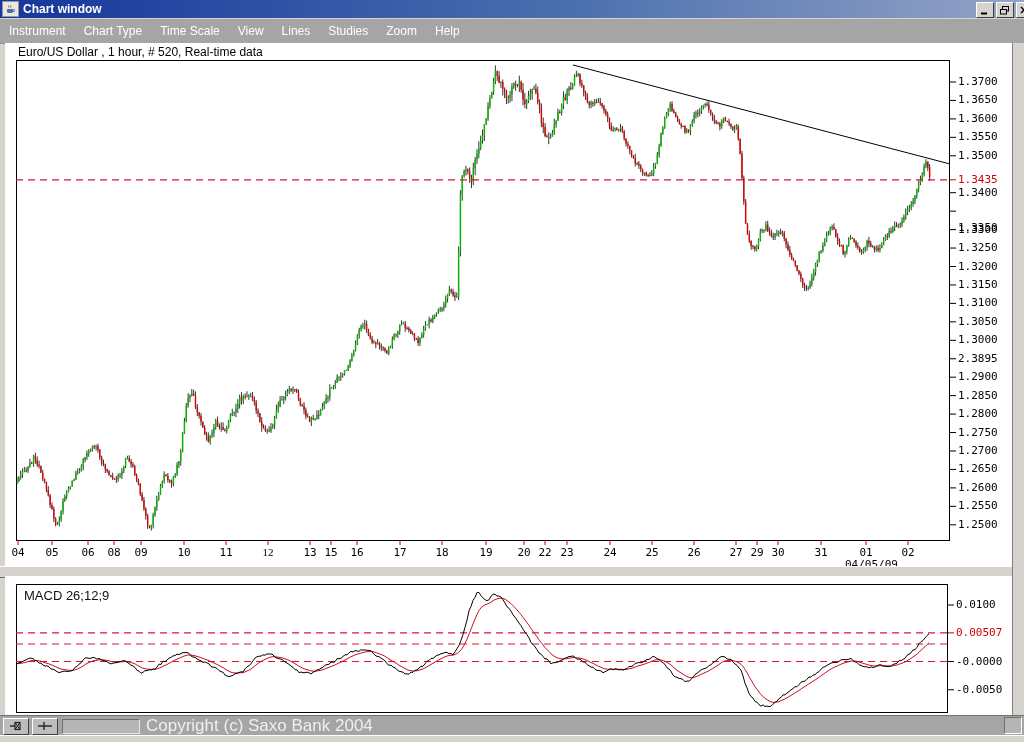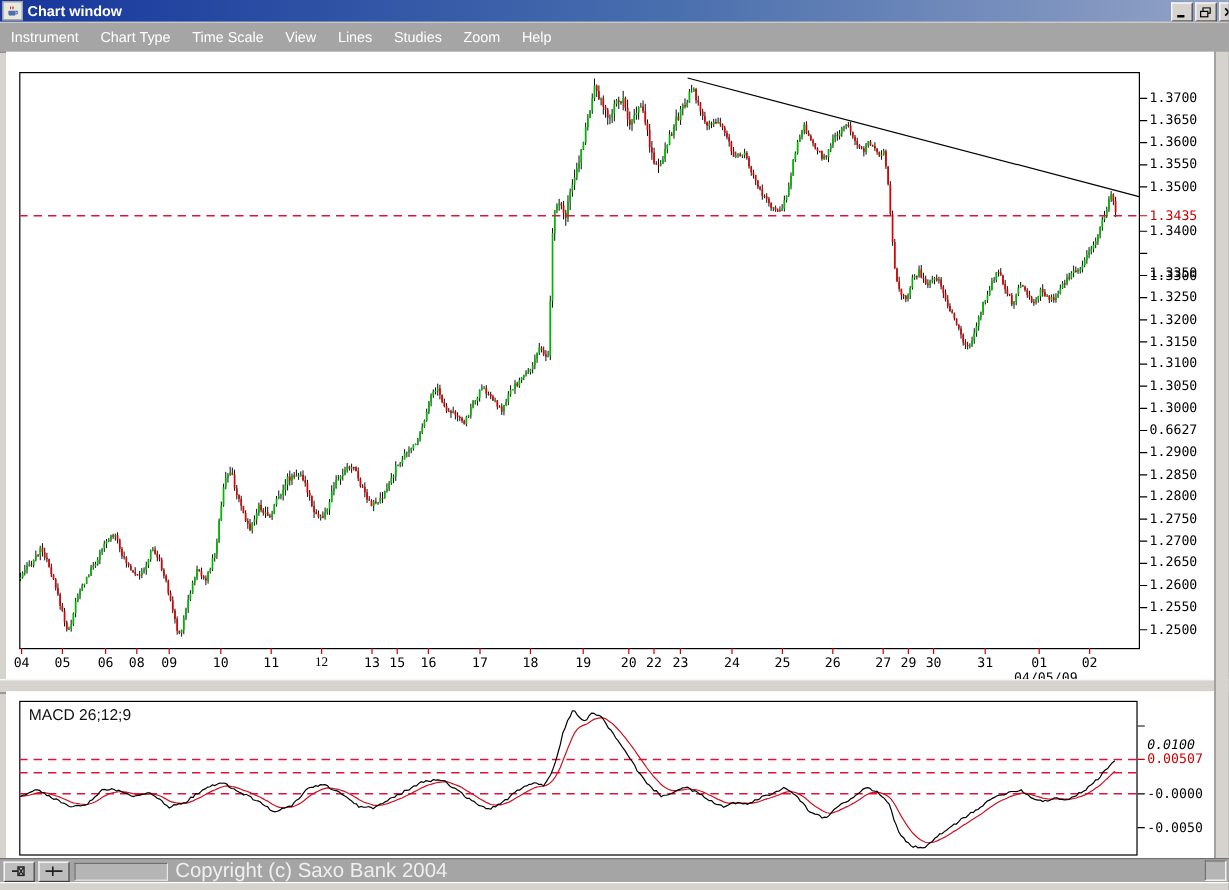--- a/index.html
+++ b/index.html
@@ -87,36 +87,37 @@
       <span class="mi">Chart Type</span>
       <span class="mi">Time Scale</span>
       <span class="mi">View</span>
       <span class="mi">Lines</span>
       <span class="mi">Studies</span>
       <span class="mi">Zoom</span>
       <span class="mi">Help</span>
     </div>
 
   <div class="panel" id="chart-panel"></div>
+  <span id="chart-header">Euro/US Dollar , 1 hour, # 520, Real-time data</span>
   <div id="y-axis">
       <span class="ylab" style="left: 958px; top: 75px;">1.3700</span>
       <span class="ylab" style="left: 958px; top: 93.45px;">1.3650</span>
       <span class="ylab" style="left: 958px; top: 111.9px;">1.3600</span>
       <span class="ylab" style="left: 958px; top: 130.35px;">1.3550</span>
       <span class="ylab" style="left: 958px; top: 148.8px;">1.3500</span>
       <span class="ylab" style="left: 958px; top: 185.7px;">1.3400</span>
       <span class="ylab" style="left: 958px; top: 221px;">1.3350</span>
       <span class="ylab" style="left: 958px; top: 222.6px;">1.3300</span>
       <span class="ylab" style="left: 958px; top: 241.05px;">1.3250</span>
       <span class="ylab" style="left: 958px; top: 259.5px;">1.3200</span>
       <span class="ylab" style="left: 958px; top: 277.95px;">1.3150</span>
       <span class="ylab" style="left: 958px; top: 296.4px;">1.3100</span>
       <span class="ylab" style="left: 958px; top: 314.85px;">1.3050</span>
       <span class="ylab" style="left: 958px; top: 333.3px;">1.3000</span>
-      <span class="ylab" style="left: 958px; top: 351.75px;">0.6627</span>
+      <span class="ylab" style="left: 958px; top: 351.75px;">2.3895</span>
       <span class="ylab" style="left: 958px; top: 370.2px;">1.2900</span>
       <span class="ylab" style="left: 958px; top: 388.65px;">1.2850</span>
       <span class="ylab" style="left: 958px; top: 407.1px;">1.2800</span>
       <span class="ylab" style="left: 958px; top: 425.55px;">1.2750</span>
       <span class="ylab" style="left: 958px; top: 444px;">1.2700</span>
       <span class="ylab" style="left: 958px; top: 462.45px;">1.2650</span>
       <span class="ylab" style="left: 958px; top: 480.9px;">1.2600</span>
       <span class="ylab" style="left: 958px; top: 499.35px;">1.2550</span>
       <span class="ylab" style="left: 958px; top: 517.8px;">1.2500</span>
       <span class="ylab red" style="left: 958px; top: 172.785px;">1.3435</span>
@@ -149,21 +150,21 @@
       <span class="xlab" style="left: 852px; top: 546px;">01</span>
       <span class="xlab" style="left: 894px; top: 546px;">02</span>
     </div>
   <span id="date-label">04/05/09</span>
 
   <div id="splitter"></div>
 
   <div class="panel" id="macd-panel"></div>
   <span id="macd-label">MACD 26;12;9</span>
   <div id="macd-axis">
-      <span class="ylab" style="left: 956px; top: 614px; font-style: italic;">0.0100</span>
+      <span class="ylab" style="left: 956px; top: 598px;">0.0100</span>
       <span class="ylab red" style="left: 956px; top: 625.855px;">0.00507</span>
       <span class="ylab" style="left: 956px; top: 654.5px;">-0.0000</span>
       <span class="ylab" style="left: 956px; top: 682.75px;">-0.0050</span>
     </div>
 
   <div id="right-frame"></div>
 
   <div id="plot-svg"><svg width="1024" height="742" viewBox="0 0 1024 742" xmlns="http://www.w3.org/2000/svg">
         <rect x="16.5" y="60.5" width="933" height="480" fill="none" stroke="#000"></rect>
         <line x1="950" y1="82" x2="956" y2="82" stroke="#000"></line>

